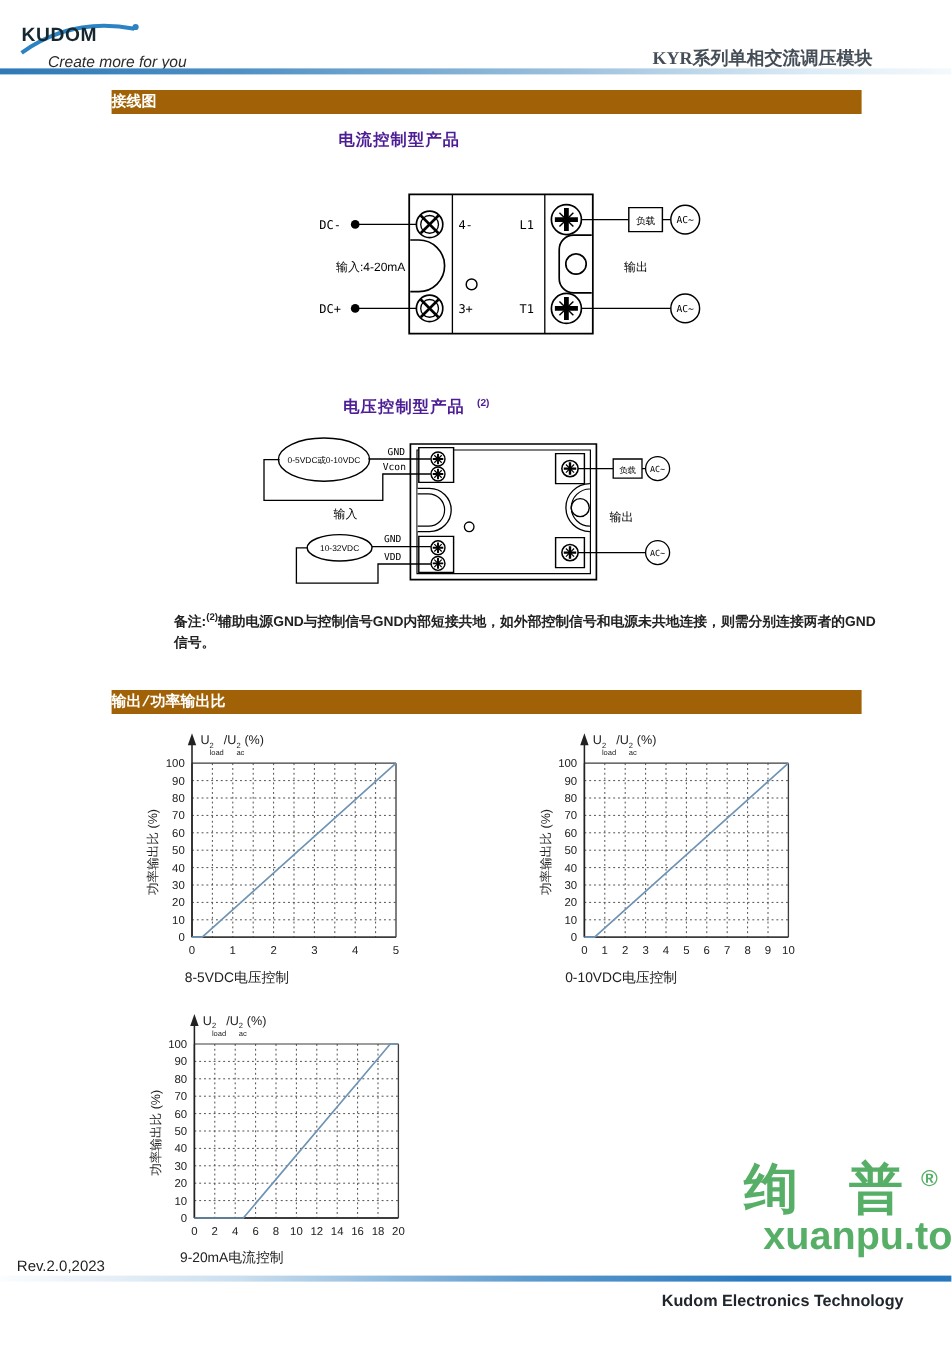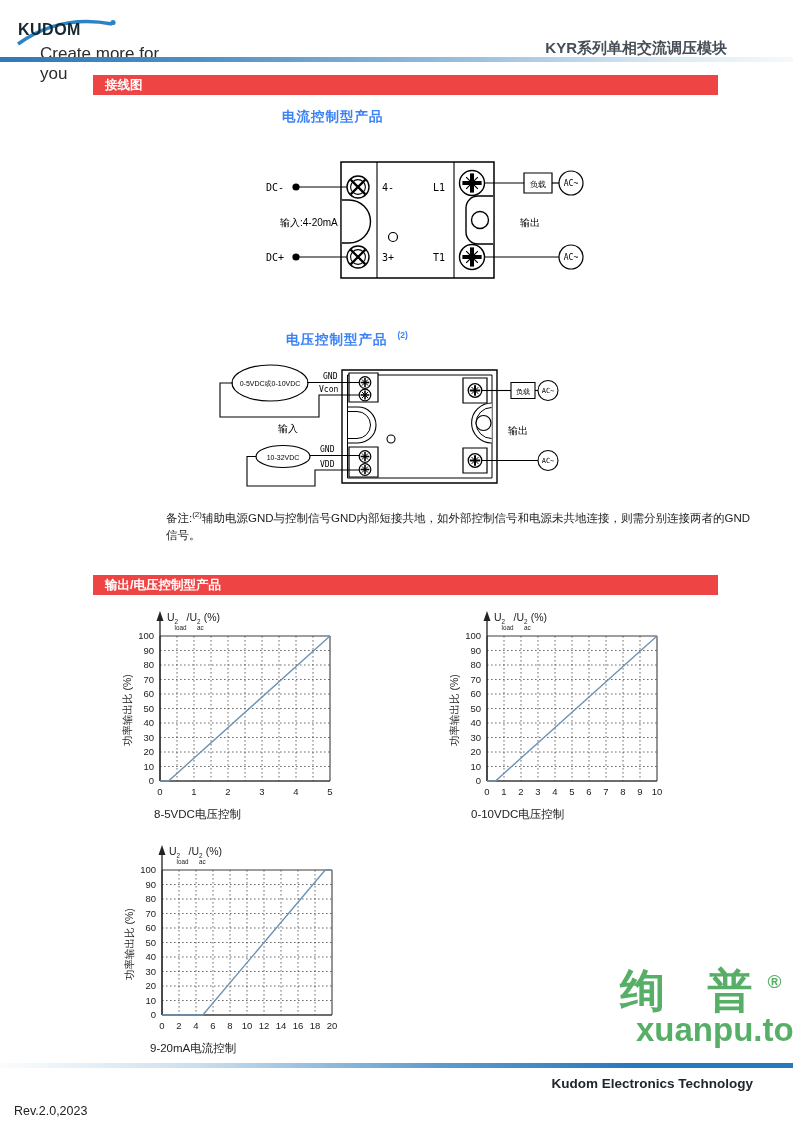--- a/index.html
+++ b/index.html
@@ -1,30 +1,30 @@
 <!DOCTYPE html>
 <html><head>
 <meta charset="utf-8">
 <style>
   html,body{margin:0;padding:0;}
   body{width:793px;height:1121px;position:relative;background:#fff;overflow:hidden;
        font-family:"Liberation Sans", sans-serif;color:#222;}
   .abs{position:absolute;}
   
   .logo-text{font-weight:800;font-size:16px;letter-spacing:0.5px;color:#16272f;}
-  .tagline{font-size:17px;color:#2b2b2b;}
+  .tagline{font-style:italic;font-size:13px;color:#2b2b2b;}
   .doc-title{font-weight:bold;font-size:15px;color:#454e57;}
   .topline{left:0;top:57px;width:793px;height:4.5px;
     background:linear-gradient(90deg,#2e79b7 0%,#4f90c4 25%,#9cc1dd 60%,#dcebf5 85%,#f4f9fc 100%);}
   .botline{left:0;top:1063px;width:793px;height:4.5px;
     background:linear-gradient(90deg,#fbfdfe 0%,#cbdfef 25%,#5f9cce 55%,#2878be 80%,#2878be 100%);}
   
-  .secbar{left:93px;width:625px;height:20px;background:#ef4444;color:#fff;
-    font-size:12.5px;font-weight:bold;line-height:20px;padding-left:12px;box-sizing:border-box;}
-  .diag-title{font-size:13.5px;font-weight:600;color:#3b82f6;letter-spacing:1px;padding-left:34px;}
+  .secbar{left:93px;width:625px;height:20px;background:#a16207;color:#fff;
+    font-size:12.5px;font-weight:bold;line-height:20px;padding-left:0;box-sizing:border-box;font-family:Liberation Mono, monospace;}
+  .diag-title{font-size:13.5px;font-weight:600;color:#4c1d95;letter-spacing:1px;padding-left:34px;}
   .diag-title sup{font-size:8.5px;letter-spacing:0;}
   
   svg text{font-family:"DejaVu Sans Mono", monospace;font-size:10px;fill:#000;}
   svg text.cn{font-family:"Liberation Sans", sans-serif;}
   svg text.sm{font-size:7px;}
   svg text.sm8{font-size:8px;}
   svg line, svg path, svg rect, svg ellipse{vector-effect:non-scaling-stroke;}
   
   .note{font-size:11.5px;line-height:17.5px;color:#222;}
   .note sup{font-size:8px;}
@@ -51,21 +51,21 @@
 <body>
 
 <div class="abs" style="left:16px;top:18px;width:160px;height:40px;">
   <svg class="abs" style="left:-4px;top:-10px;" width="130" height="40" viewBox="0 0 130 40">
     <path d="M 6,36 Q 48,6 100,16" fill="none" stroke="#2c83c3" stroke-width="3.4"></path>
     <circle cx="101" cy="14.5" r="2.6" fill="#2c83c3"></circle>
   </svg>
   <div class="logo-text abs" style="left:2px;top:3px;">KUDOM</div>
   <div class="tagline abs" style="left:24px;top:26px;">Create more for you</div>
 </div>
-<div class="doc-title abs" style="right:66px;top:39px;">KYR系列单相交流调压模块</div>
+<div class="doc-title abs" style="right:66px;top:39px;font-family:Liberation Serif, serif;">KYR系列单相交流调压模块</div>
 <div class="topline abs"></div>
 
 <div class="secbar abs" style="top:75px;">接线图</div>
 
 <div class="diag-title abs" style="left:248px;top:108px;">电流控制型产品</div>
 
 <svg class="abs" style="left:230px;top:150px;" width="390" height="152" viewBox="0 0 390 152">
   <defs>
     <g id="screwA">
       <circle r="11" fill="#fff" stroke="#000" stroke-width="1.4"></circle>
@@ -182,25 +182,25 @@
   <text x="333" y="39" class="cn sm" text-anchor="middle">负载</text>
   <line x1="345" y1="35.5" x2="348" y2="35.5" stroke="#000" stroke-width="1.1"></line>
   <circle cx="358" cy="35.5" r="10" fill="#fff" stroke="#000" stroke-width="1.1"></circle>
   <text x="358" y="38" class="sm" text-anchor="middle">AC~</text>
   <line x1="291.5" y1="105.5" x2="348" y2="105.5" stroke="#000" stroke-width="1.1"></line>
   <circle cx="358" cy="105.5" r="10" fill="#fff" stroke="#000" stroke-width="1.1"></circle>
   <text x="358" y="108" class="sm" text-anchor="middle">AC~</text>
   <text x="318" y="79" class="cn">输出</text>
 </svg>
 
-<div class="note abs" style="left:166px;top:506px;width:592px;">
+<div class="note abs" style="left:145px;top:506px;width:592px;font-weight:bold;">
   <span>备注:</span><sup>(2)</sup><span>辅助电源GND与控制信号GND内部短接共地，如外部控制信号和电源未共地连接，则需分别连接两者的GND信号。</span>
 </div>
 
-<div class="secbar abs" style="top:575px;">输出/电压控制型产品</div>
+<div class="secbar abs" style="top:575px;">输出/功率输出比</div>
 
 <div class="chart" style="left:110px;top:608px;">
   <div class="formula">
     <span>U</span><span class="ss">
         <i>2</i>
         <i>load</i>
       </span><span>/</span><span>U</span><span class="ss">
         <i>2</i>
         <i>ac</i>
       </span><span>(%)</span>
@@ -374,18 +374,18 @@
       <text x="203" y="187" text-anchor="middle" class="tick">18</text>
       <text x="220" y="187" text-anchor="middle" class="tick">20</text>
       <polyline points="50,173 90.8,173 213.2,28 220,28" fill="none" stroke="#6e93b4" stroke-width="1.4"></polyline>
     </svg>
   <div class="ylab" style="left:18px;top:102px;">功率输出比 (%)</div>
   <div class="caption" style="left:38px;">9-20mA电流控制</div>
 </div>
 
 <div class="botline abs"></div>
 <div class="company abs" style="right:40px;top:1076px;">Kudom Electronics Technology</div>
-<div class="rev abs" style="left:14px;top:1104px;">Rev.2.0,2023</div>
+<div class="rev abs" style="left:14px;top:1048px;">Rev.2.0,2023</div>
 
 <div class="watermark abs" style="left:620px;top:968px;color:#3aa24d;">
   <div class="wm-main"><span>绚 普</span><sup>®</sup></div>
   <div class="wm-domain">xuanpu.top</div>
 </div>
 
 </body></html>

